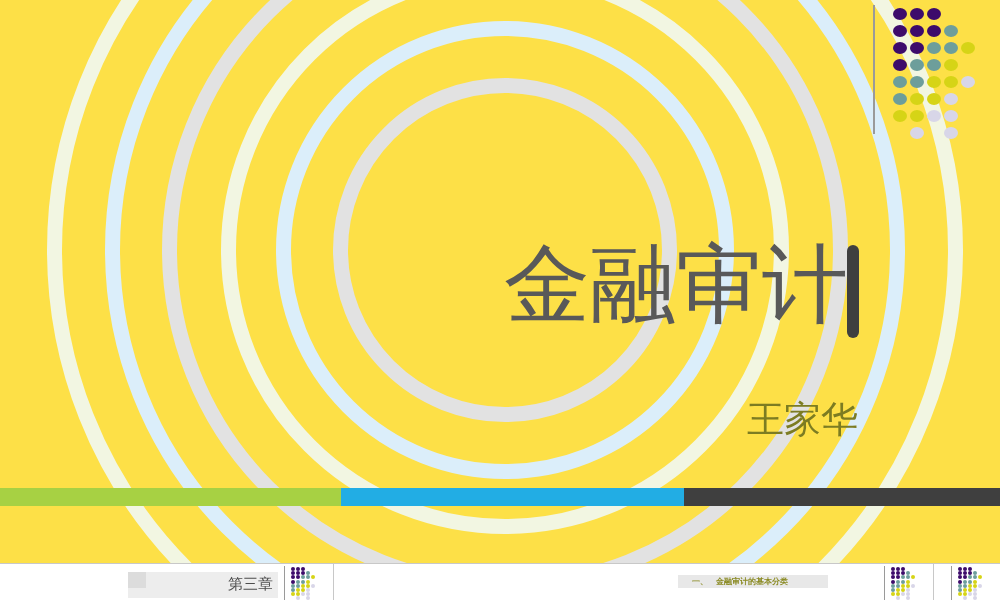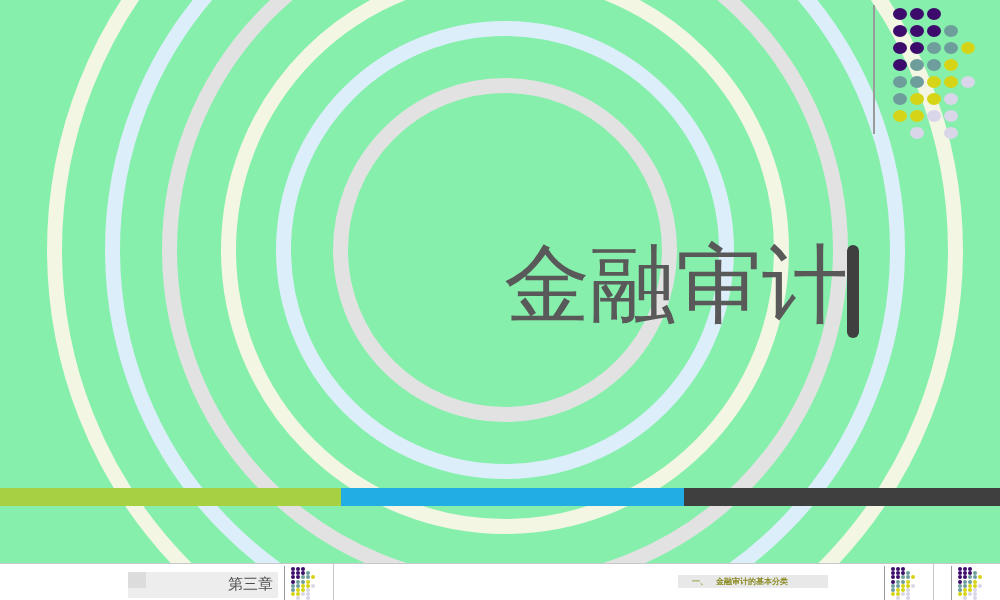--- a/index.html
+++ b/index.html
@@ -14,21 +14,21 @@
     font-family: "Liberation Sans", "DejaVu Sans", sans-serif;
     position: relative;
   }
 
   
   #slide {
     position: absolute;
     left: 0; top: 0;
     width: 1000px;
     height: 563px;
-    background: #86efac;
+    background: #fde047;
     overflow: hidden;
   }
 
   
   #rings {
     position: absolute;
     left: 0; top: 0;
     width: 1000px;
     height: 563px;
     pointer-events: none;
@@ -190,20 +190,21 @@
       <div class="ring" style="width: 686px; height: 686px; left: 162px; top: -93px; border-width: 15px; border-color: rgb(226, 226, 226);"></div>
       <div class="ring" style="width: 800px; height: 800px; left: 105px; top: -150px; border-width: 15px; border-color: rgb(219, 238, 250);"></div>
       <div class="ring" style="width: 916px; height: 916px; left: 47px; top: -208px; border-width: 15px; border-color: rgb(242, 246, 226);"></div>
     </div>
 
   <div id="title-block">
     <span id="slide-title">金融审计</span>
   </div>
   <div id="title-caret"></div>
 
+  <div id="slide-subtitle">王家华</div>
 
   <div id="color-band">
     <div id="band-green" style="background: rgb(167, 209, 67); width: 341px;"></div>
     <div id="band-blue" style="background: rgb(34, 173, 228); width: 343px;"></div>
     <div id="band-dark" style="background: rgb(63, 63, 63);"></div>
   </div>
 
   <div id="dot-rule" style="background: rgb(154, 154, 154);"></div>
   <div id="dot-matrix">
       <div class="dot" style="left: 0px; top: 0px; width: 14px; height: 12px; background: rgb(61, 11, 107);"></div>

